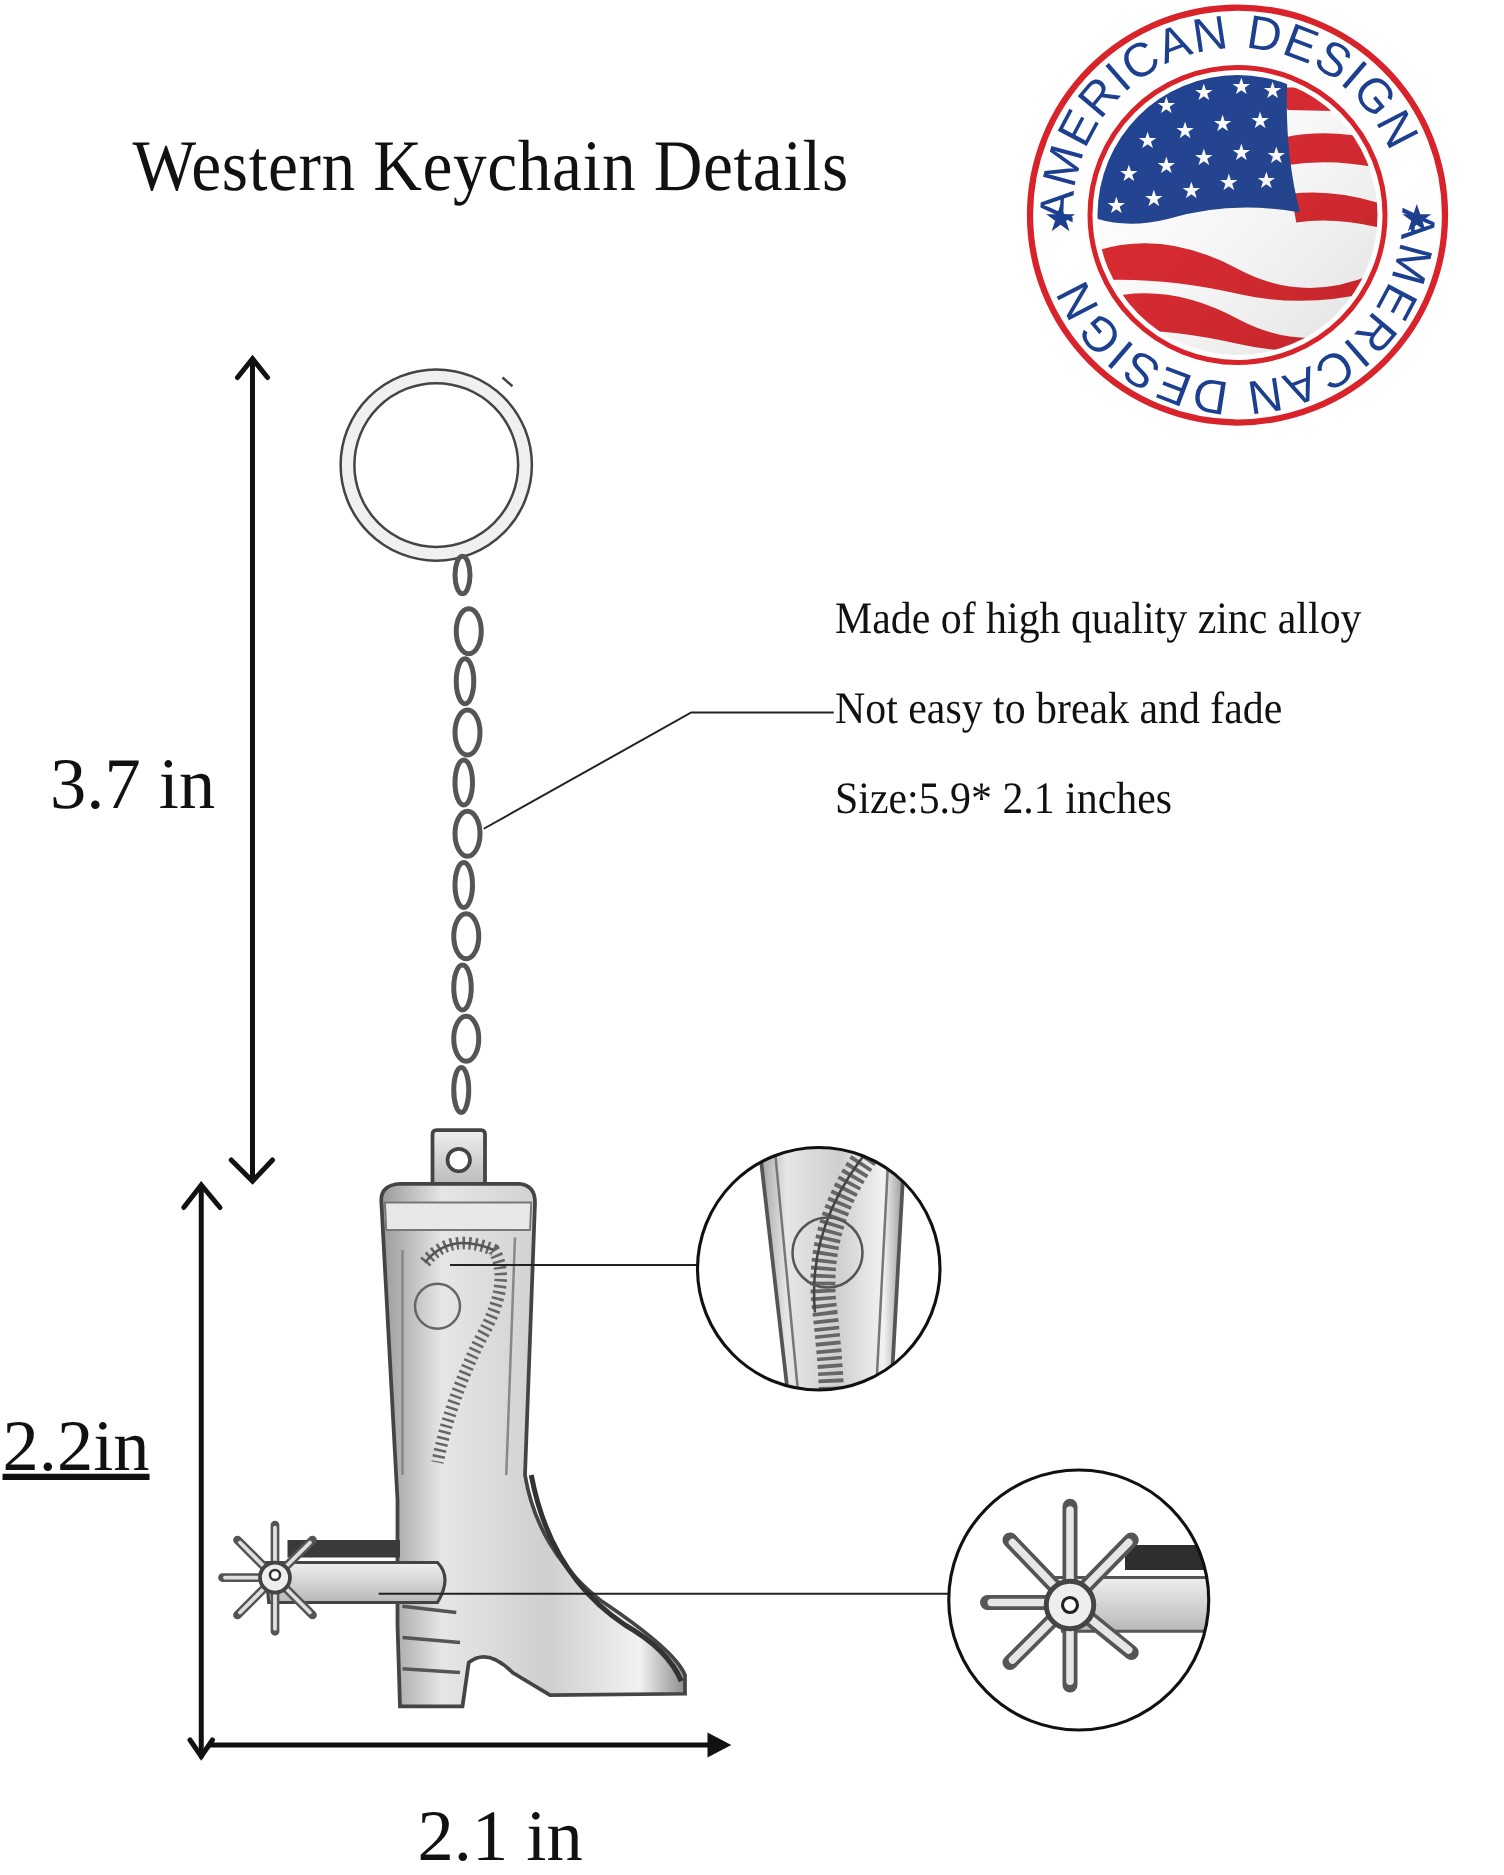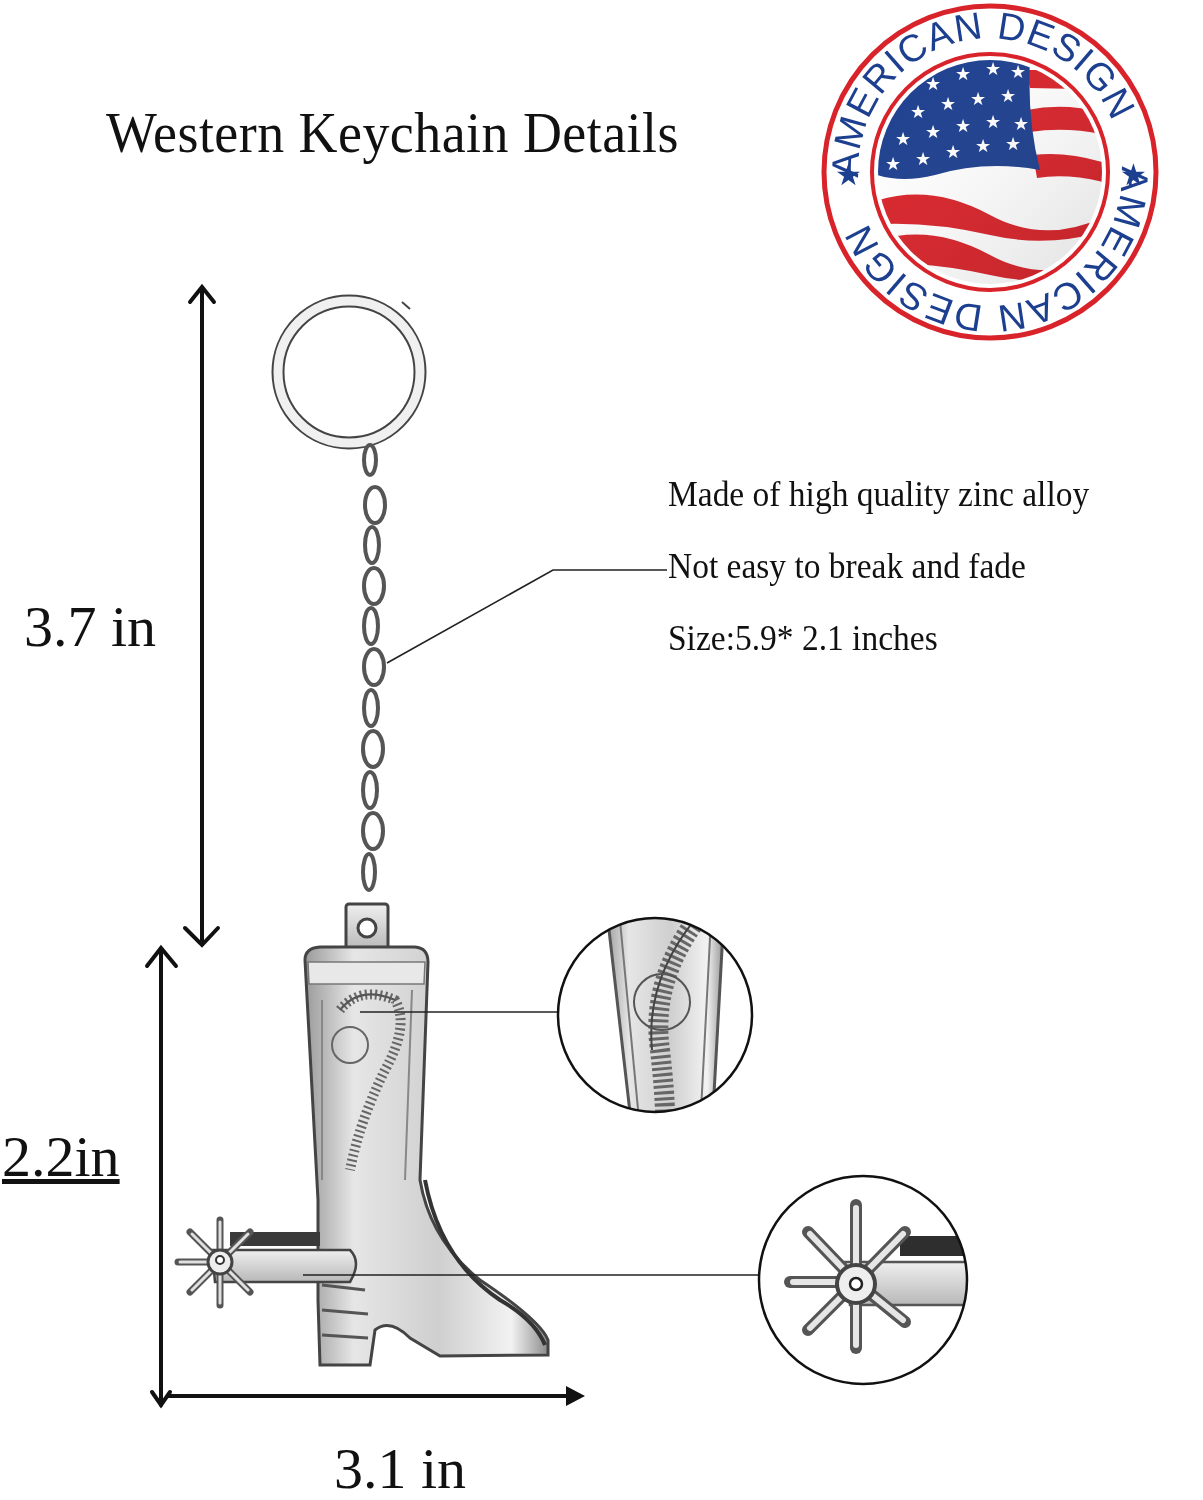--- a/index.html
+++ b/index.html
@@ -70,23 +70,23 @@
     </text>
     <text x="20" y="185" font-size="30" fill="#1d3f8f" font-family="DejaVu Sans, sans-serif">★</text>
     <text x="305" y="185" font-size="30" fill="#1d3f8f" font-family="DejaVu Sans, sans-serif">★</text>
   </svg>
 </div>
 
 <div class="abs feat" style="top:476px;">Made of high quality zinc alloy</div>
 <div class="abs feat" style="top:548px;">Not easy to break and fade</div>
 <div class="abs feat" style="top:620px;">Size:5.9* 2.1 inches</div>
 
-<div class="abs dim" style="left:24px;top:598px;">3.7 in</div>
+<div class="abs dim" style="left:40px;top:598px;">3.7 in</div>
 <div class="abs dim" style="left:2px;top:1128px;text-decoration:underline;">2.2in</div>
-<div class="abs dim" style="left:334px;top:1440px;">3.1 in</div>
+<div class="abs dim" style="left:334px;top:1440px;">2.1 in</div>
 
 <svg class="full" width="1203" height="1500" viewBox="0 0 1203 1500">
   <defs>
     <linearGradient id="metal" x1="0" y1="0" x2="1" y2="0">
       <stop offset="0" stop-color="#9a9a9a"></stop>
       <stop offset="0.2" stop-color="#e6e6e6"></stop>
       <stop offset="0.55" stop-color="#cfcfcf"></stop>
       <stop offset="0.85" stop-color="#f2f2f2"></stop>
       <stop offset="1" stop-color="#8c8c8c"></stop>
     </linearGradient>

